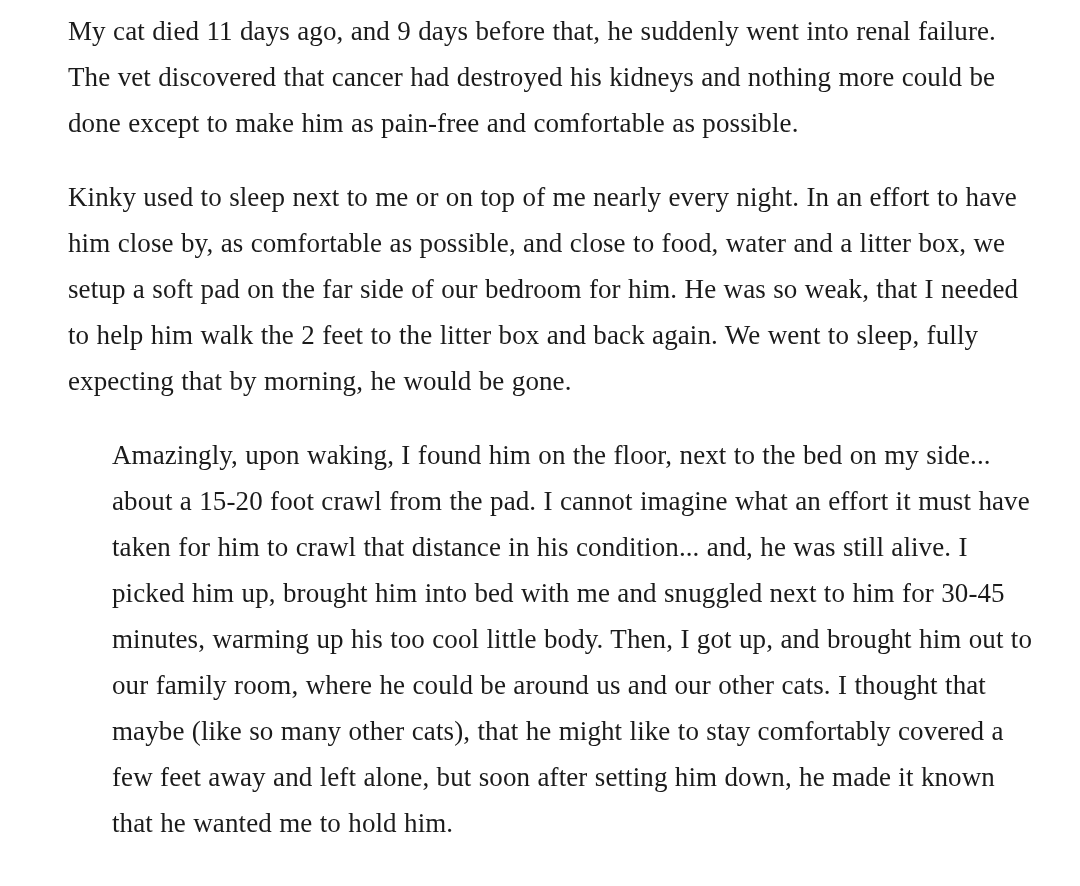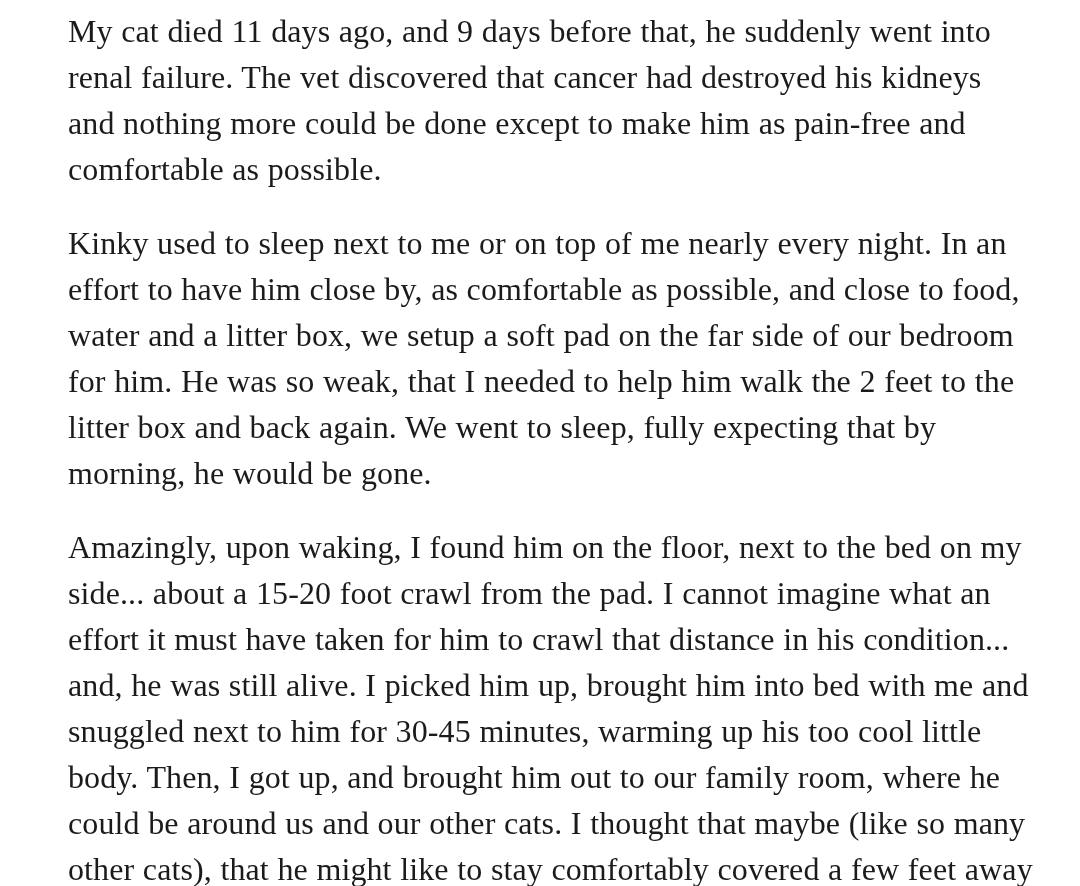--- a/index.html
+++ b/index.html
@@ -13,29 +13,30 @@
     overflow: hidden;
     font-family: "Liberation Serif", "DejaVu Serif", serif;
   }
   .article {
     box-sizing: border-box;
     width: 1080px;
     padding: 8px 44px 0 68px;
   }
   .para {
     margin: 0 0 28px 0;
-    font-size: 32px;
+    font-size: 27px;
     line-height: 46px;
     color: #1b1b1b;
     letter-spacing: 0.1px;
     text-align: left;
     word-spacing: 0.5px;
   }
   .para:last-child {
     margin-bottom: 0;
+    margin-left: 44px;
   }
 </style>
 </head>
 <body>
 
 <div class="article">
   <p class="para">My cat died 11 days ago, and 9 days before that, he suddenly went into renal failure. The vet discovered that cancer had destroyed his kidneys and nothing more could be done except to make him as pain-free and comfortable as possible.</p>
   <p class="para">Kinky used to sleep next to me or on top of me nearly every night. In an effort to have him close by, as comfortable as possible, and close to food, water and a litter box, we setup a soft pad on the far side of our bedroom for him. He was so weak, that I needed to help him walk the 2 feet to the litter box and back again. We went to sleep, fully expecting that by morning, he would be gone.</p>
   <p class="para">Amazingly, upon waking, I found him on the floor, next to the bed on my side... about a 15-20 foot crawl from the pad. I cannot imagine what an effort it must have taken for him to crawl that distance in his condition... and, he was still alive. I picked him up, brought him into bed with me and snuggled next to him for 30-45 minutes, warming up his too cool little body. Then, I got up, and brought him out to our family room, where he could be around us and our other cats. I thought that maybe (like so many other cats), that he might like to stay comfortably covered a few feet away and left alone, but soon after setting him down, he made it known that he wanted me to hold him.</p>
 </div>

